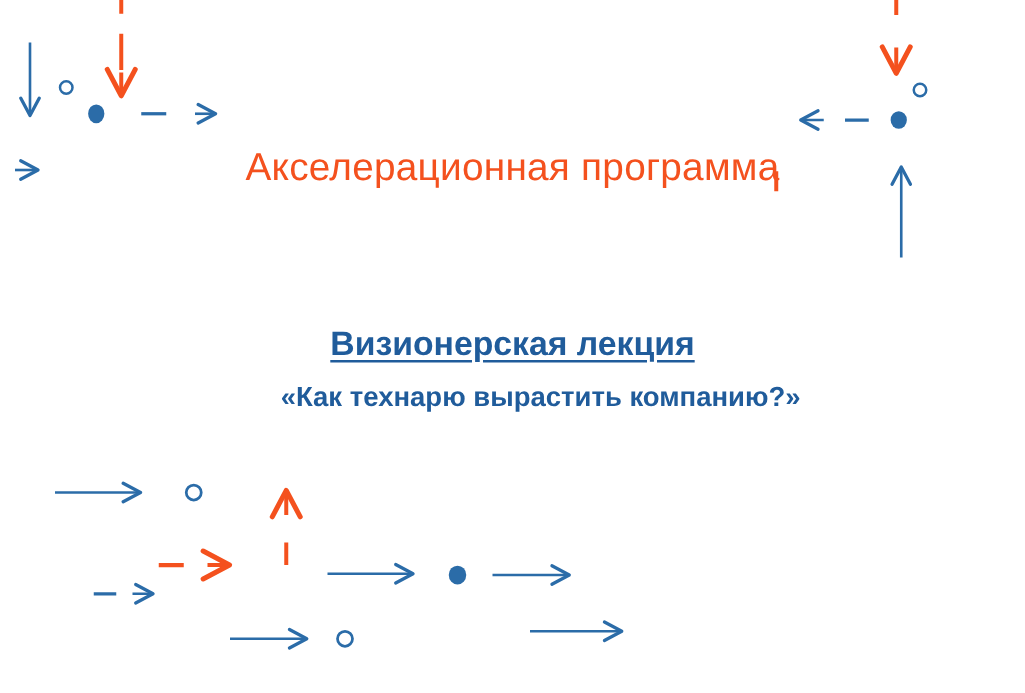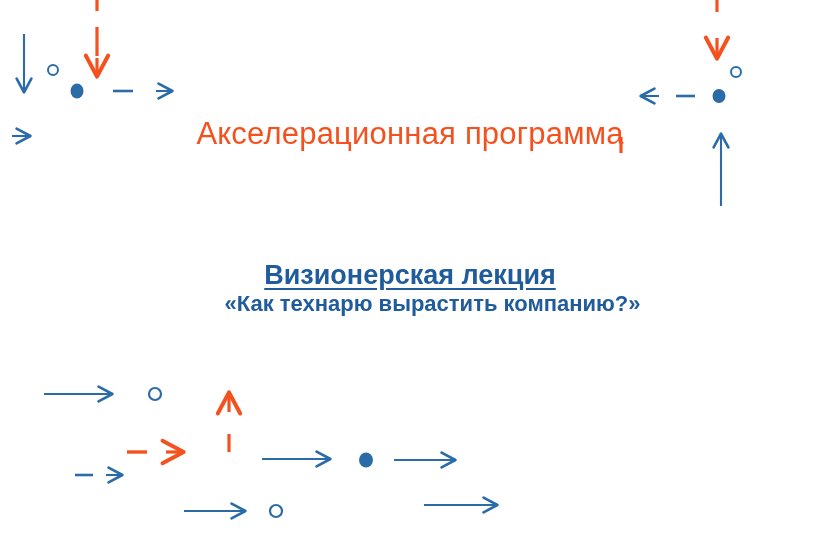--- a/index.html
+++ b/index.html
@@ -85,20 +85,21 @@
     color: #205C9B;
     text-decoration: underline;
     text-underline-offset: 4px;
     white-space: nowrap;
   }
   .subtitle-quote {
     font-family: "Liberation Sans", sans-serif;
     font-size: 22px;
     font-weight: 700;
     color: #205C9B;
+    margin-top: 14px;
     white-space: nowrap;
     padding-left: 45px;
   }
 </style>
 </head>
 <body>
 
 <div id="slide">
 
   <svg id="decor-layer" viewBox="0 0 820 554" width="820" height="554" xmlns="http://www.w3.org/2000/svg">

